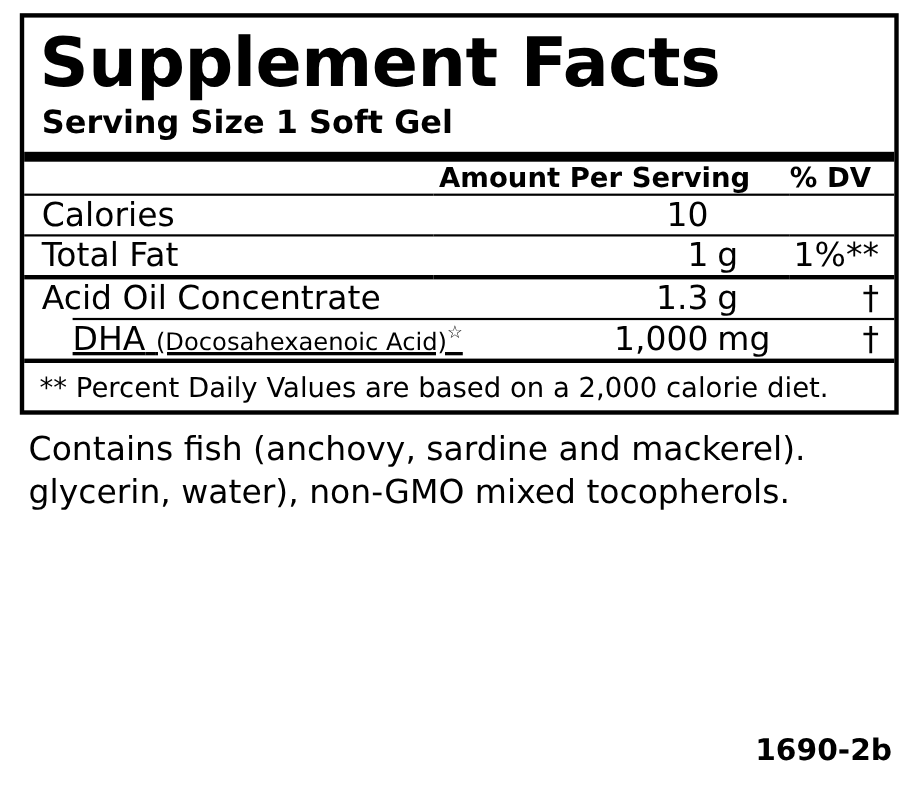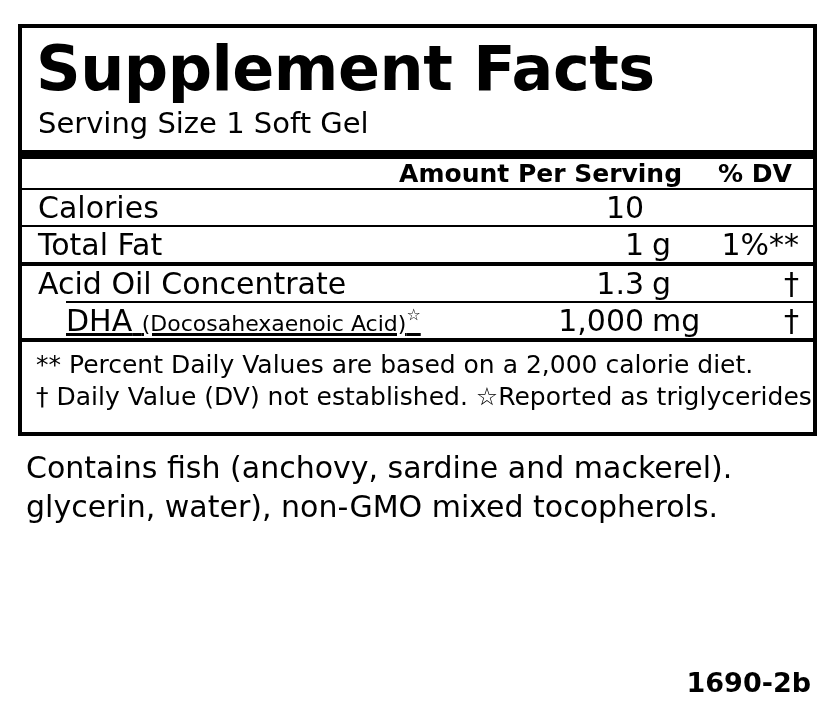--- a/index.html
+++ b/index.html
@@ -21,37 +21,37 @@
     height: 720px;
     box-sizing: border-box;
     padding: 12px 18px 0 18px;
   }
 
   
   .panel {
     border: 4px solid #000;
     box-sizing: border-box;
     padding: 0;
-    margin: 12px 0 0 0;
+    margin: 0 0 0 0;
   }
 
   .title {
     font-size: 62px;
     line-height: 1.0;
     font-weight: 700;
     letter-spacing: -0.5px;
     padding: 10px 14px 2px 14px;
     white-space: nowrap;
   }
 
   .serving {
     font-size: 29px;
     line-height: 1.1;
     padding: 6px 14px 10px 16px;
-    font-weight: 400;
+    font-weight: 700;
   }
 
   .rule-thick {
     border-top: 9px solid #000;
   }
   .rule-med {
     border-top: 4px solid #000;
   }
 
   table.facts {
@@ -129,21 +129,21 @@
   }
   .sep-partial-line {
     border-top: 2px solid #000;
     margin-left: 44px;
     height: 0;
   }
 
   .footnotes {
     font-size: 25px;
     line-height: 1.28;
-    padding: 7px 10px 19px 14px;
+    padding: 7px 10px 4px 14px;
   }
   .footnotes .fn-line {
     white-space: nowrap;
   }
 
   .other {
     font-size: 30px;
     line-height: 1.32;
     padding: 12px 4px 0 8px;
   }
@@ -226,21 +226,20 @@
           <td class="nut-amount"><span>1,000</span><span class="unit">mg</span></td>
           <td class="nut-dv">†</td>
         </tr>
       </tbody>
     </table>
 
     <div class="rule-med"></div>
 
     <div class="footnotes">
       <div class="fn-line">** Percent Daily Values are based on a 2,000 calorie diet.</div>
-      <div class="fn-line">† Daily Value (DV) not established.   ☆Reported as triglycerides.</div>
     </div>
 
   </div>
 
   <div class="other">
     <div class="oi-line">Contains fish (anchovy, sardine and mackerel).</div>
     <div class="oi-line">glycerin, water), non-GMO mixed tocopherols.</div>
   </div>
 
   <div class="code">1690-2b</div>

